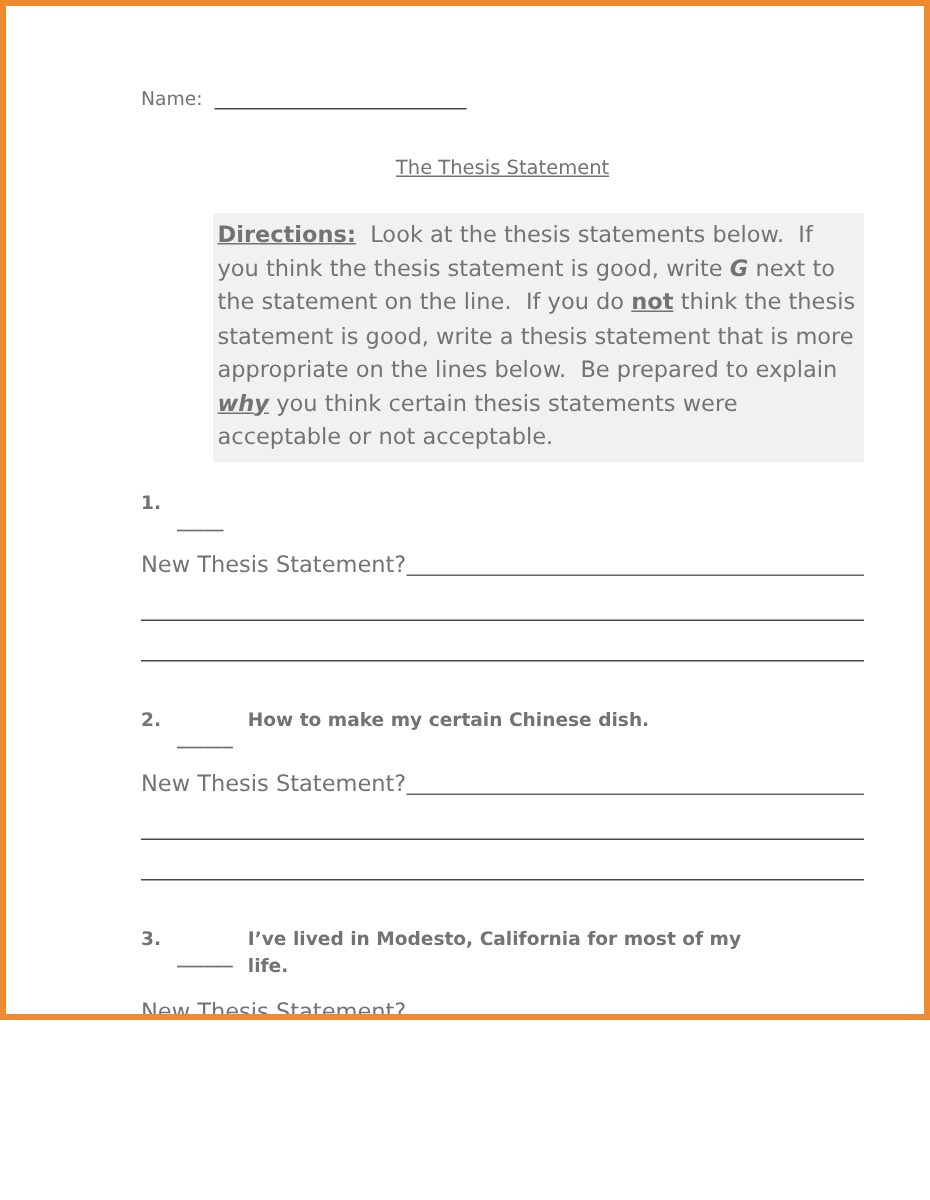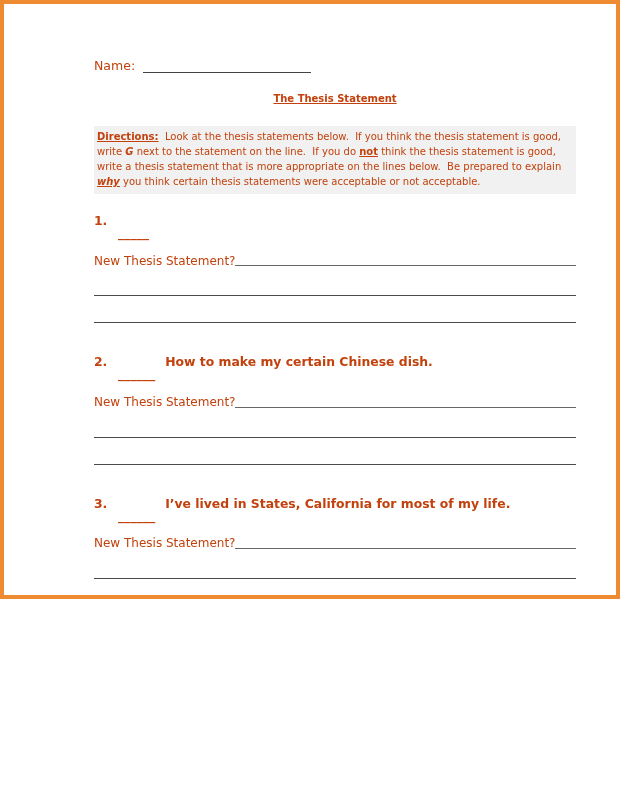--- a/index.html
+++ b/index.html
@@ -1,78 +1,79 @@
 <!DOCTYPE html>
 <html style="--border-orange: #ee8a30; --directions-bg: #f1f1f1;"><head>
 <meta charset="utf-8">
 <style>
   * { box-sizing: border-box; }
   html, body { margin: 0; padding: 0; background: #ffffff; }
 
   .page {
     width: 620px;
-    height: 599px;
+    height: 680px;
     border: 4px solid var(--border-orange, #ee8a30);
     background: #ffffff;
     font-family: "DejaVu Sans", "Liberation Sans", sans-serif;
-    color: #c2410c;
+    color: #737373;
     padding: 54px 40px 20px 90px;
     overflow: hidden;
   }
 
   
   .name-row { font-size: 12.5px; }
   .name-label { display: inline-block; }
   .name-line {
     display: inline-block;
     width: 168px;
     height: 14px;
     border-bottom: 1px solid #444;
     margin-left: 8px;
     vertical-align: bottom;
   }
 
   
   .title {
-    margin-top: 20px;
+    margin-top: 32px;
     text-align: center;
-    font-weight: bold;
-    font-size: 10px;
+    font-weight: normal;
+    font-size: 13px;
     text-decoration: underline;
   }
 
   
   .directions {
     margin-top: 22px;
     background: var(--directions-bg, #f1f1f1);
-    font-size: 10px;
+    font-size: 15px;
     line-height: 1.5;
     padding: 3px 5px 5px 3px;
     white-space: pre-wrap;
+    margin-left: 48px;
   }
   .seg.b { font-weight: bold; }
   .seg.i { font-style: italic; }
   .seg.u { text-decoration: underline; }
 
   
   .item {
     display: flex;
     font-weight: bold;
     font-size: 12.4px;
     line-height: 1.5;
   }
   .item-num { flex: none; width: 24px; }
   .item-blank { flex: none; margin-right: 10px; white-space: pre; margin-top: 12px; }
   .item-text { max-width: 352px; }
 
   
   .prompt-row {
     display: flex;
     margin-top: 10px;
-    font-size: 12px;
+    font-size: 15px;
     line-height: 1.4;
   }
   .prompt-label { flex: none; }
   .prompt-line {
     flex: 1;
     border-bottom: 1px solid #666;
     margin-bottom: 3px;
   }
 
   
@@ -123,21 +124,21 @@
       <span class="prompt-line"></span>
     </div>
     <div class="answer-line"></div>
     <div class="answer-line"></div>
   </div>
 
   <div class="section sec3">
     <div class="item">
       <span class="item-num">3.</span>
       <span class="item-blank">______</span>
-      <span class="item-text">I’ve lived in States, California for most of my life.</span>
+      <span class="item-text">I’ve lived in Modesto, California for most of my life.</span>
     </div>
     <div class="prompt-row">
       <span class="prompt-label">New Thesis Statement?</span>
       <span class="prompt-line"></span>
     </div>
     <div class="answer-line"></div>
     <div class="answer-line"></div>
   </div>
 
   <div class="section sec4">

